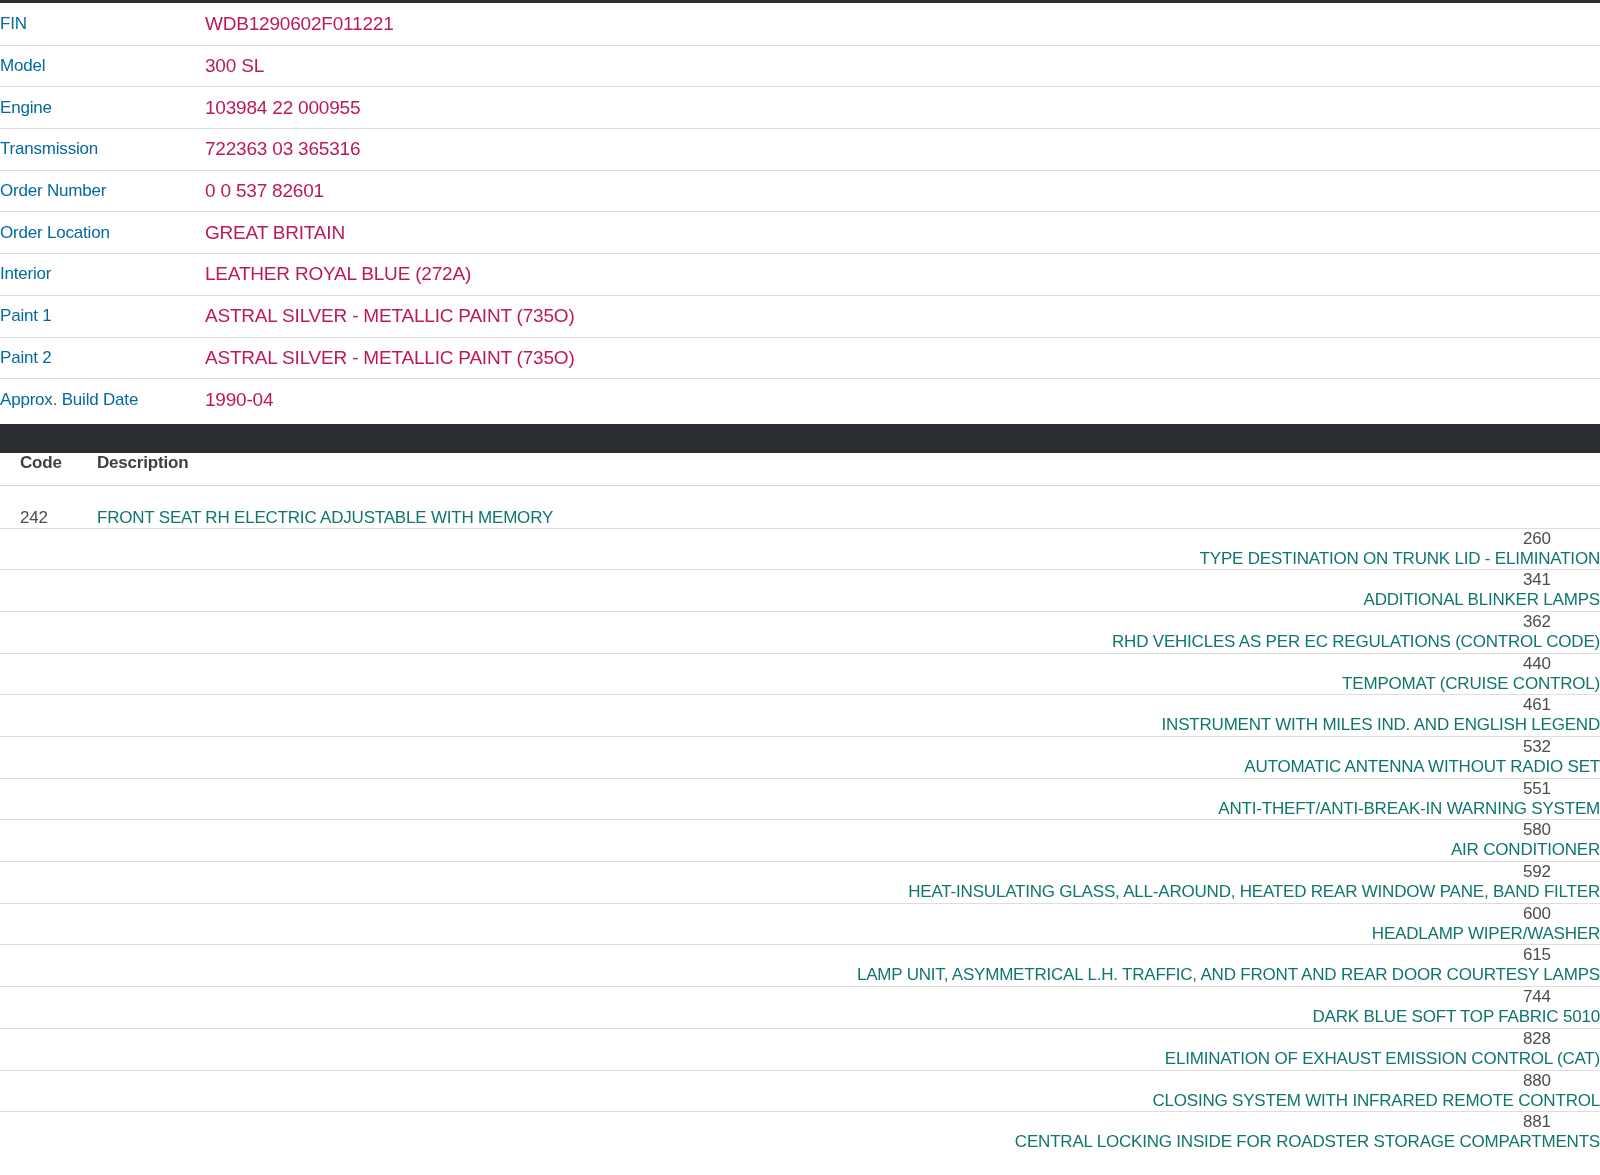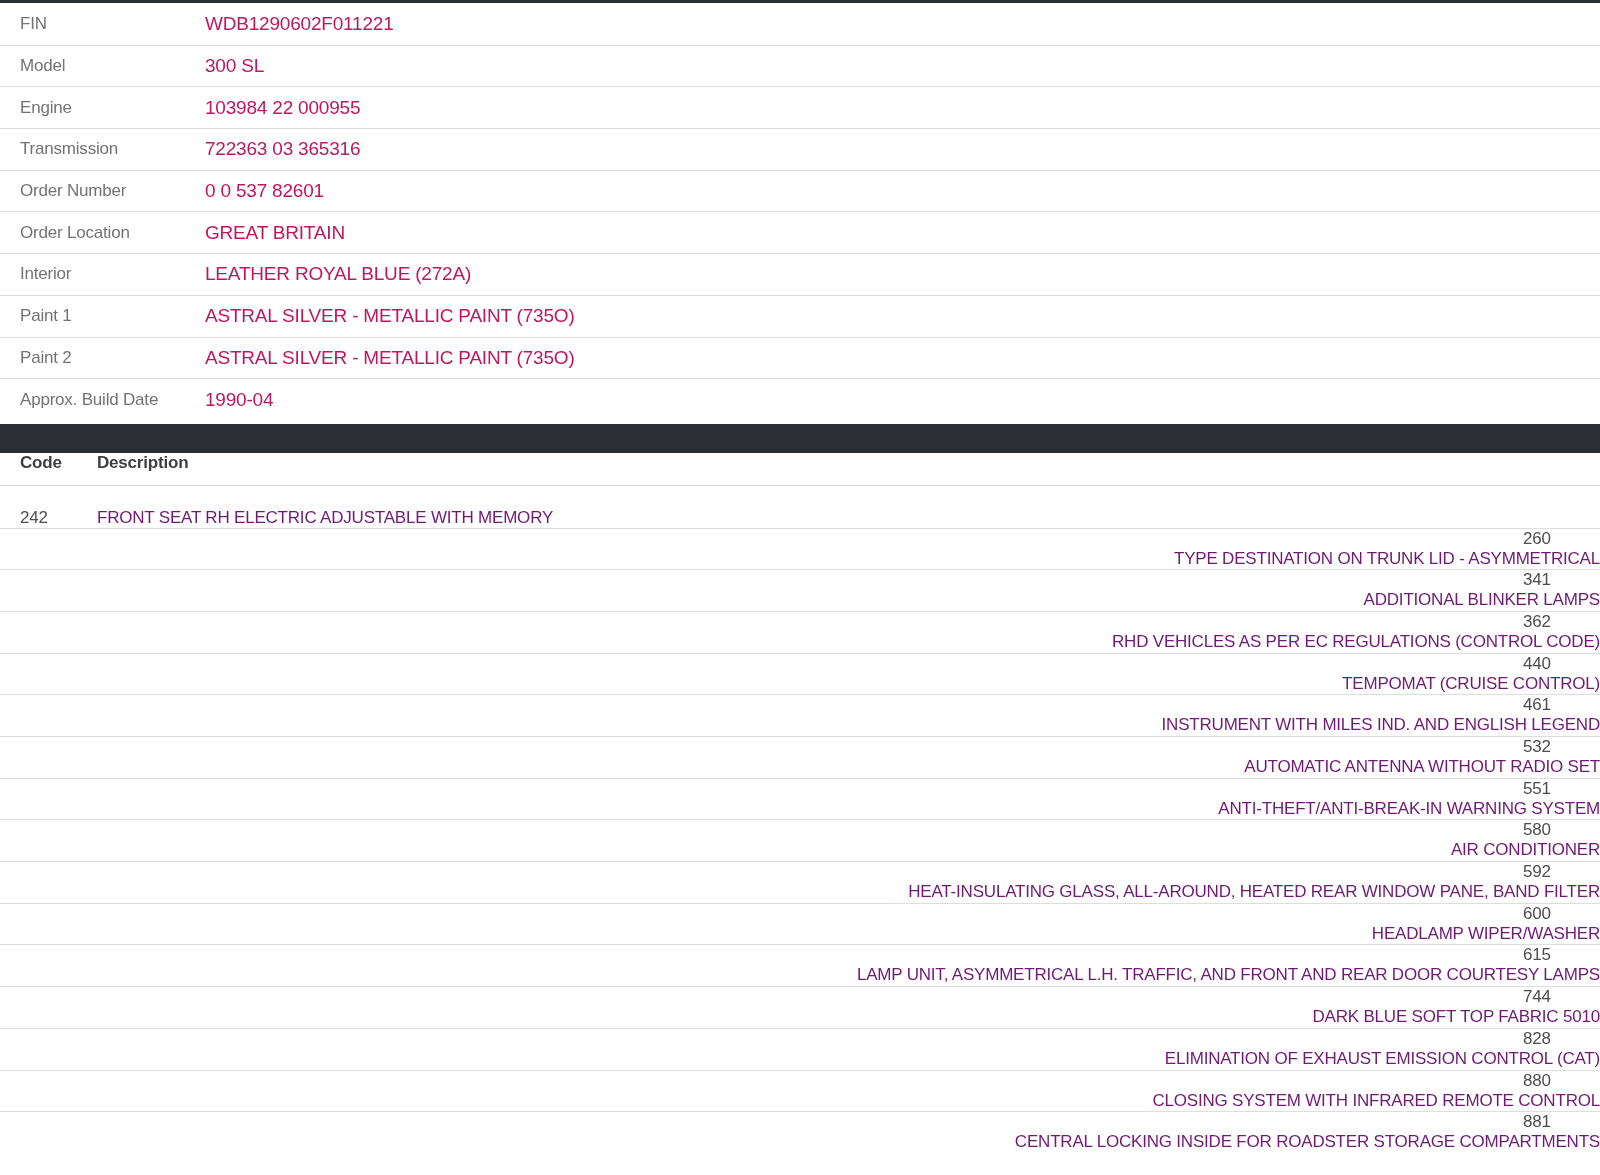--- a/index.html
+++ b/index.html
@@ -16,23 +16,23 @@
     background:#2b2e33;
   }
   
   .spec-table { width:100%; }
   .spec-row {
     display:flex; align-items:center;
     height:41.7px; width:100%;
   }
   .spec-row + .spec-row { border-top:1px solid #dedede; }
   .spec-label {
-    width:205px; padding-left:20px; flex:0 0 auto;
+    width:205px; flex:0 0 auto;
     font-size:17px; letter-spacing:-0.2px;
-    color:#737373;
+    color:#0369a1;
   }
   .spec-value {
     font-size:19px; letter-spacing:-0.2px;
     color:#be185d;
   }
   
   .section-bar {
     height:29px; width:100%;
     background:#2b2e33;
     margin-top:4px;
@@ -53,21 +53,21 @@
     height:41.7px; width:100%;
   }
   .code-row + .code-row { border-top:1px solid #dedede;flex-direction:column; }
   .code-cell {
     width:77px; margin-left:20px; flex:0 0 auto;
     font-size:17px; letter-spacing:-0.2px;
     color:#4d4d4d;
   }
   .desc-cell {
     font-size:17px; letter-spacing:-0.2px;
-    color:#701a75;
+    color:#0f766e;
   }
 </style>
 </head>
 <body>
 
 <div class="top-bar"></div>
 
 <section class="spec-table">
   <div class="spec-row">
     <span class="spec-label">FIN</span>
@@ -128,21 +128,21 @@
     <span class="hdr-cell">Description</span>
   </div>
   <div>
   <div class="code-row">
     <span class="code-cell">242</span>
     <span class="desc-cell">FRONT SEAT RH ELECTRIC ADJUSTABLE WITH MEMORY</span>
   </div>
 
   <div class="code-row">
     <span class="code-cell">260</span>
-    <span class="desc-cell">TYPE DESTINATION ON TRUNK LID - ASYMMETRICAL</span>
+    <span class="desc-cell">TYPE DESTINATION ON TRUNK LID - ELIMINATION</span>
   </div>
 
   <div class="code-row">
     <span class="code-cell">341</span>
     <span class="desc-cell">ADDITIONAL BLINKER LAMPS</span>
   </div>
 
   <div class="code-row">
     <span class="code-cell">362</span>
     <span class="desc-cell">RHD VEHICLES AS PER EC REGULATIONS (CONTROL CODE)</span>

